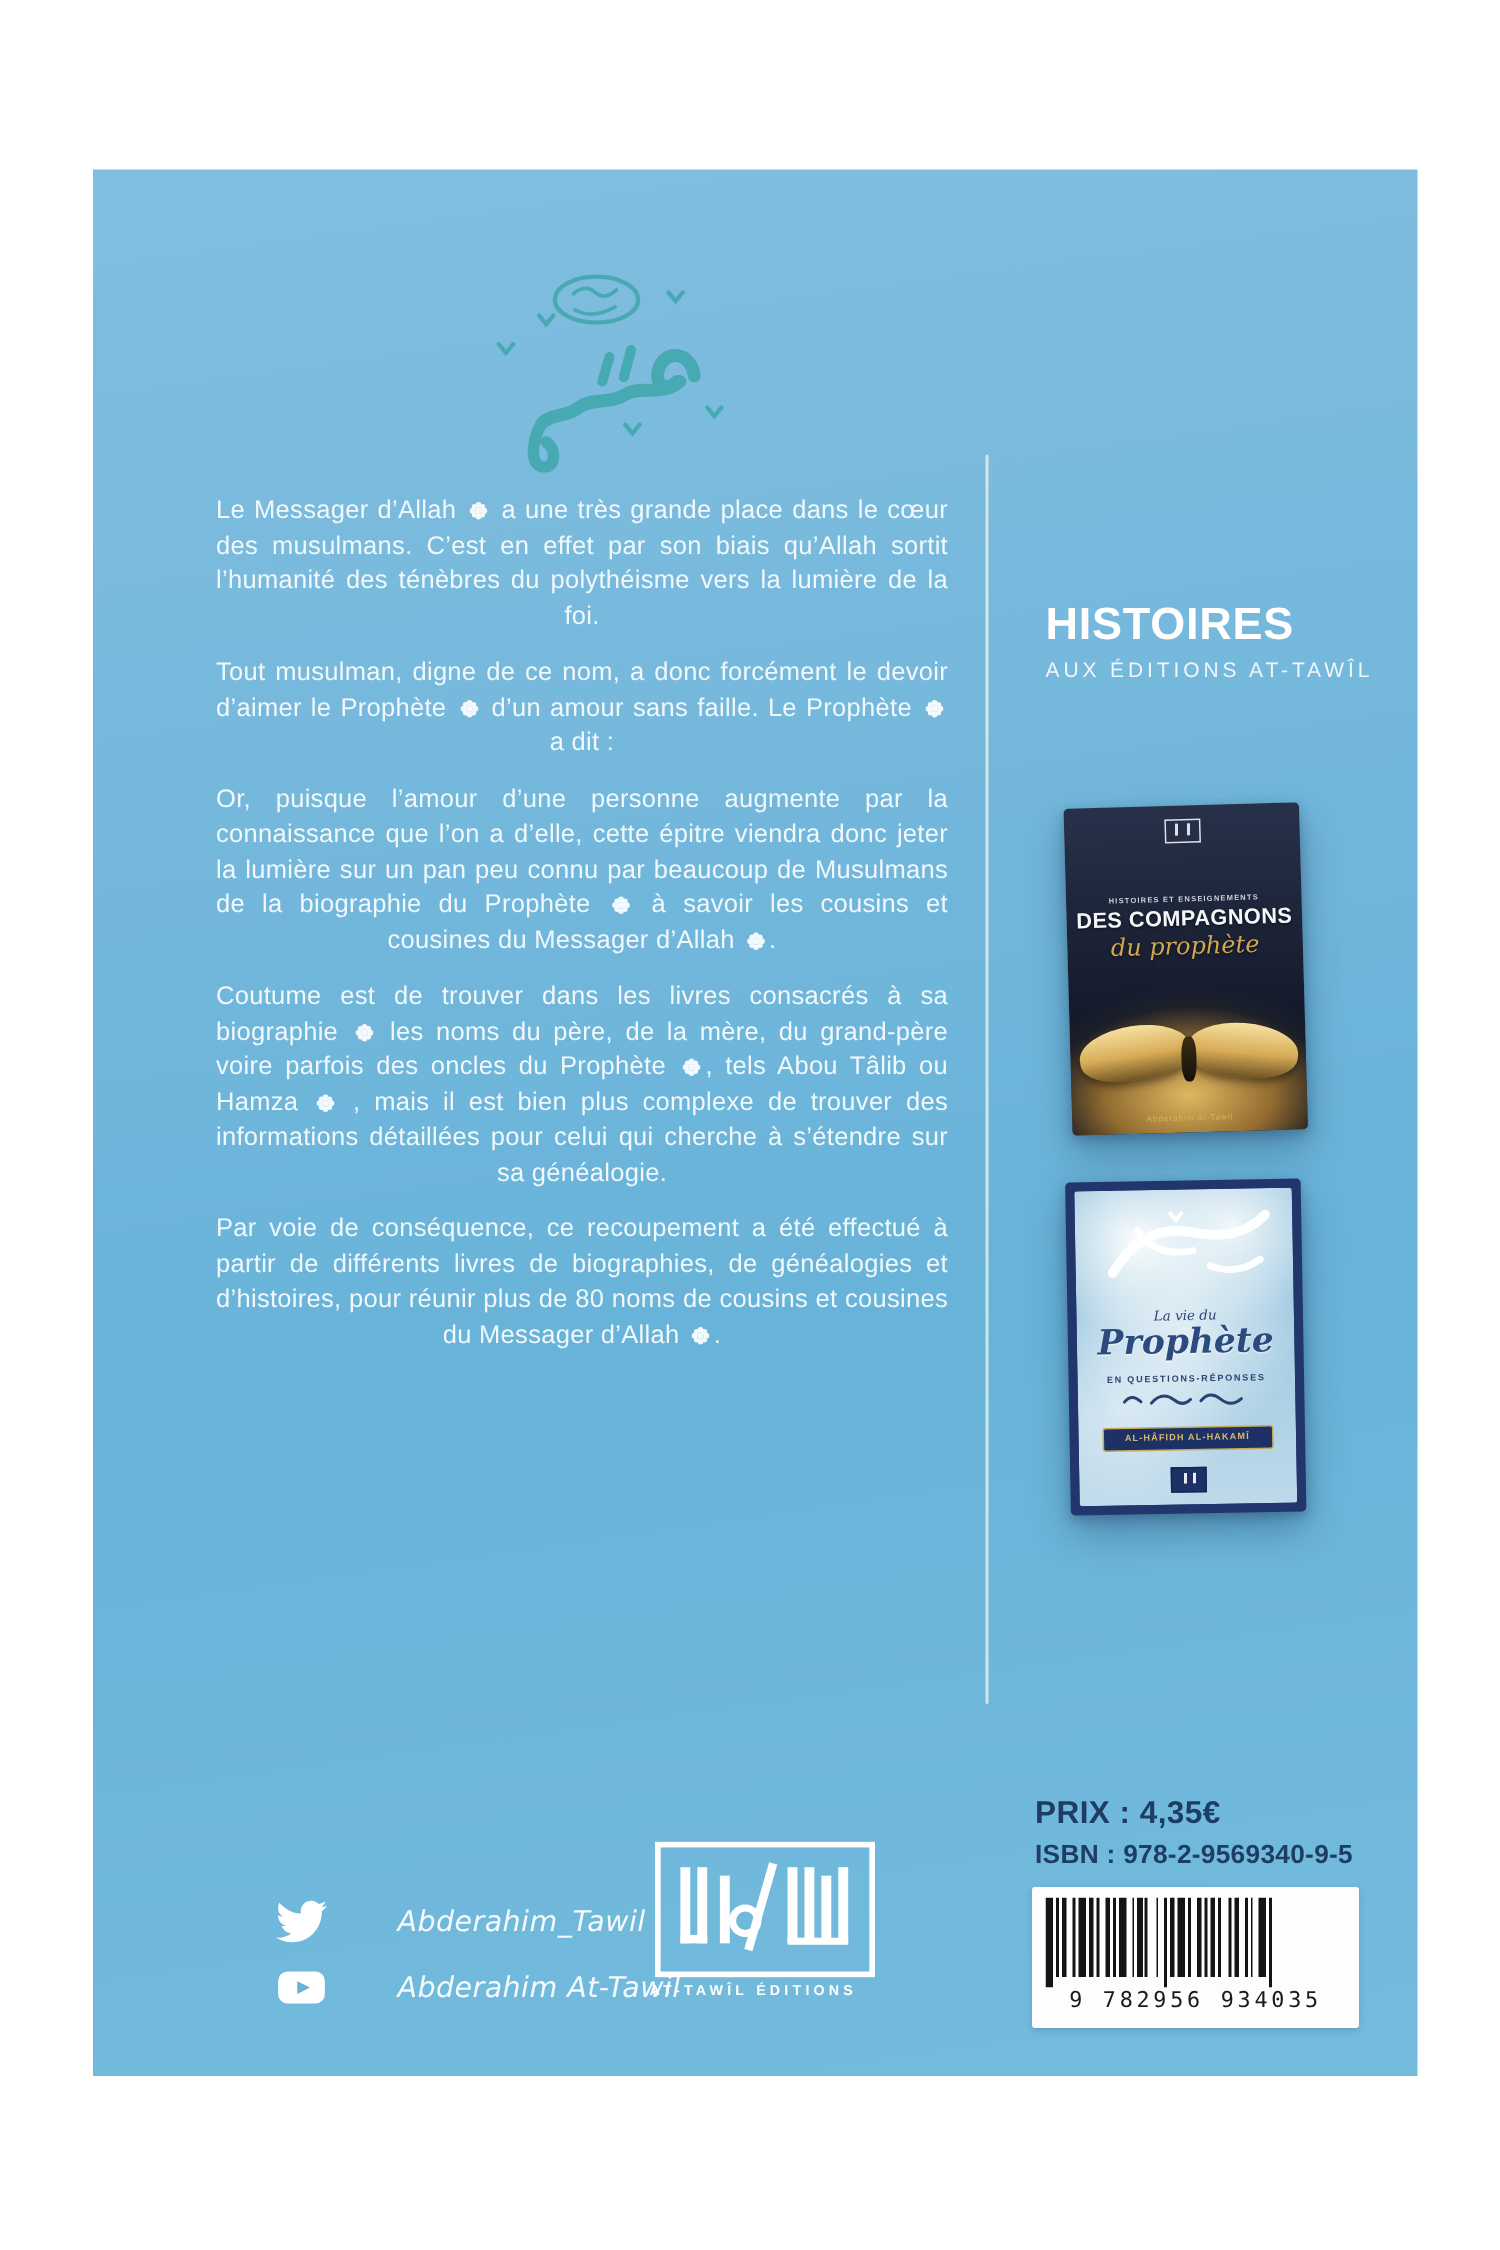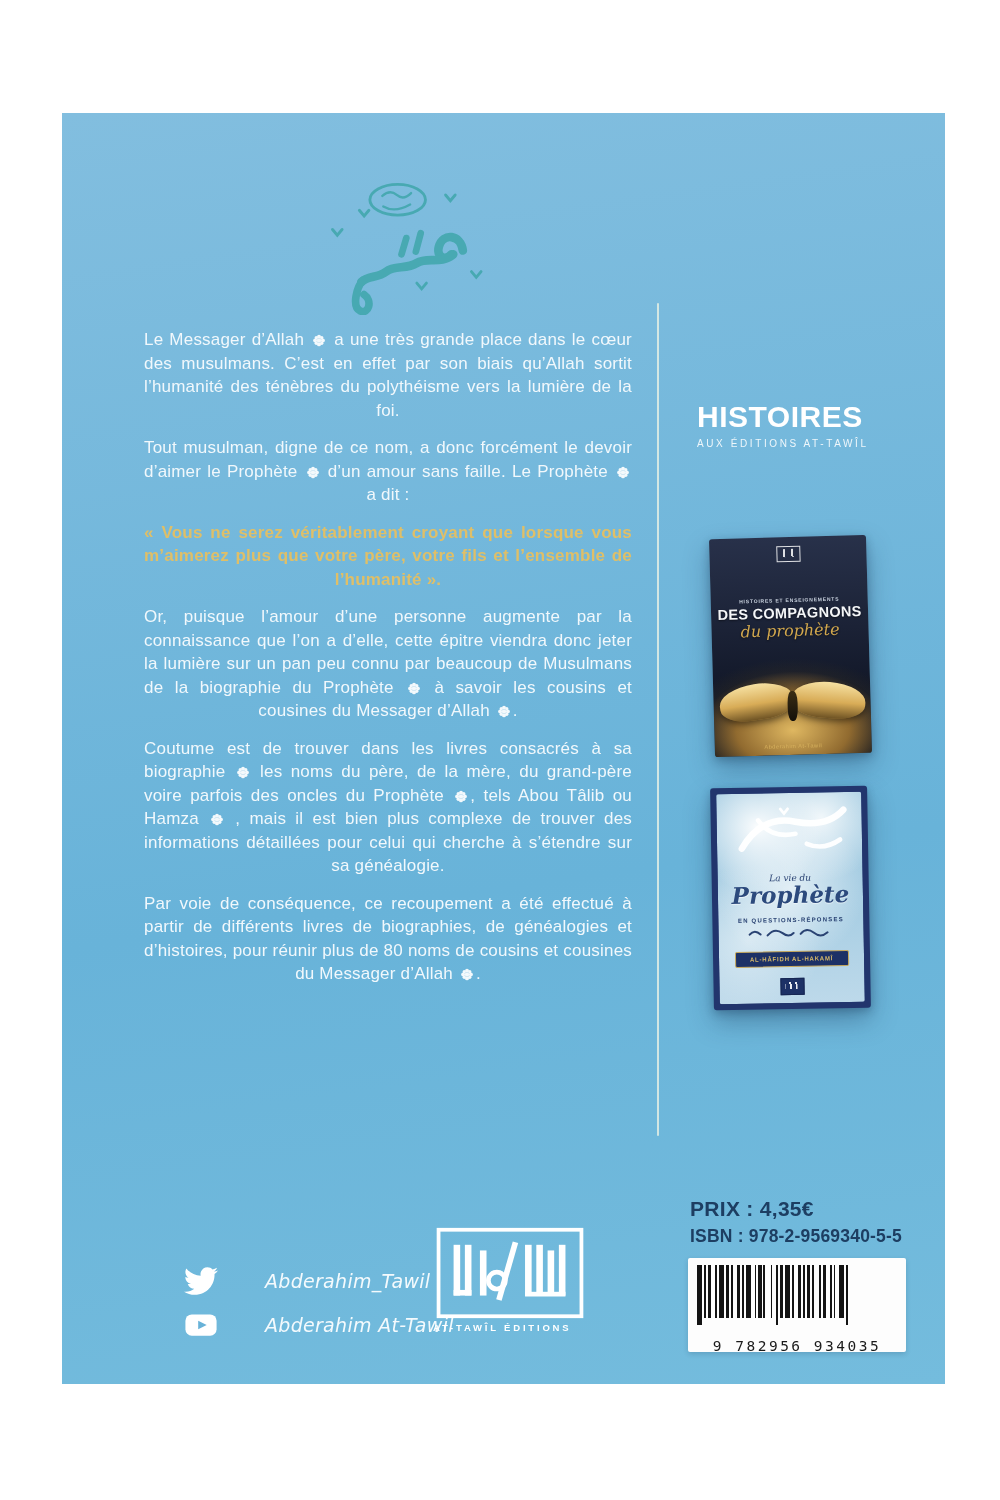--- a/index.html
+++ b/index.html
@@ -14,21 +14,21 @@
   
   .content{position:absolute;left:144px;top:328px;width:488px;}
   .para{margin:0 0 14px 0;font-size:17px;line-height:23.5px;color:var(--body-text,#f1f8fc);
         text-align:justify;text-align-last:center;letter-spacing:.2px;}
   .para.quote{color:var(--quote-gold,#dfbf68);font-weight:bold;}
   .saw{display:inline-block;width:14px;height:13px;vertical-align:-2px;color:#ffffff;opacity:.92;margin:0 2px;}
   .saw svg{width:100%;height:100%;display:block;}
   
   .side-head{position:absolute;left:697px;top:400px;color:#ffffff;}
   .side-head .big{font-size:30px;font-weight:bold;letter-spacing:.5px;line-height:33px;}
-  .side-head .small{margin-top:5px;font-size:10px;letter-spacing:2.6px;color:rgba(255,255,255,.88);}
+  .side-head .small{margin-top:5px;font-size:14px;letter-spacing:2.6px;color:rgba(255,255,255,.88);}
   
   .book{position:absolute;width:157px;border-radius:3px;box-shadow:0 12px 26px rgba(20,50,80,.35), 0 3px 8px rgba(20,50,80,.3);}
   .book1{left:712px;top:537px;height:218px;transform:rotate(-1.6deg);
          background:linear-gradient(180deg,#28314a 0%,#1b2236 42%,#13192a 66%,#0d1220 100%);overflow:hidden;}
   .b1-logo{position:absolute;left:50%;top:9px;transform:translateX(-50%);width:22px;height:14px;
            border:1px solid rgba(255,255,255,.85);
            background:repeating-linear-gradient(90deg,transparent 0 3px,rgba(255,255,255,.85) 3px 5px,transparent 5px 8px);
            background-size:14px 8px;background-position:3px 2px;background-repeat:no-repeat;}
   .b1-topline{position:absolute;left:0;right:0;top:60px;text-align:center;font-size:5px;letter-spacing:.8px;
               color:#c9d2de;font-weight:bold;}
@@ -71,21 +71,21 @@
            background-size:12px 7px;background-position:4px 3px;background-repeat:no-repeat;background-color:#1d3166;}
   
   .price{position:absolute;left:690px;top:1197px;font-size:21px;font-weight:bold;color:var(--navy,#1d3e62);letter-spacing:.3px;}
   .isbn{position:absolute;left:690px;top:1226px;font-size:17.5px;font-weight:bold;color:var(--navy,#1d3e62);letter-spacing:.2px;}
   .barcode{position:absolute;left:688px;top:1258px;width:218px;height:94px;background:#fdfdfd;border-radius:2px;
            box-shadow:0 2px 5px rgba(30,60,90,.2);padding:7px 9px 4px 9px;box-sizing:border-box;}
   .bars{display:flex;align-items:flex-start;height:60px;overflow:hidden;}
   .bar{height:88%;}
   .bar.black{background:#141414;}
   .bar.guard{height:100%;}
-  .digits{margin-top:13px;text-align:center;font-family:"DejaVu Sans Mono",monospace;font-size:14.5px;
+  .digits{margin-top:1px;text-align:center;font-family:"DejaVu Sans Mono",monospace;font-size:14.5px;
           letter-spacing:2.5px;color:#1a1a1a;}
   
   .social-row{position:absolute;left:180px;display:flex;align-items:center;gap:43px;color:#fff;}
   .social-row.tw{top:1264px;}
   .social-row.yt{top:1308px;}
   .s-icon{width:42px;height:34px;display:flex;align-items:center;justify-content:center;}
   .s-icon svg{width:100%;height:100%;}
   .handle{font-family:"DejaVu Sans",sans-serif;font-style:italic;font-size:19px;color:#f4fafd;letter-spacing:.3px;}
   
   .pub{position:absolute;left:433px;top:1226px;width:154px;color:#fff;}
@@ -148,21 +148,20 @@
               <circle cx="10" cy="16" r="3"></circle>
               <circle cx="4" cy="10" r="3"></circle>
               <circle cx="16" cy="10" r="3"></circle>
               <circle cx="5.8" cy="5.8" r="2.6"></circle>
               <circle cx="14.2" cy="5.8" r="2.6"></circle>
               <circle cx="5.8" cy="14.2" r="2.6"></circle>
               <circle cx="14.2" cy="14.2" r="2.6"></circle>
               <circle cx="10" cy="10" r="3.4"></circle>
             </g>
           </svg></span> a dit :</p>
-      <p class="para quote">« Vous ne serez véritablement croyant que lorsque vous m’aimerez plus que votre père, votre fils et l’ensemble de l’humanité ».</p>
       <p class="para">Or, puisque l’amour d’une personne augmente par la connaissance que l’on a d’elle, cette épitre viendra donc jeter la lumière sur un pan peu connu par beaucoup de Musulmans de la biographie du Prophète <span class="saw"><svg viewBox="0 0 20 20">
             <g fill="currentColor">
               <circle cx="10" cy="4" r="3"></circle>
               <circle cx="10" cy="16" r="3"></circle>
               <circle cx="4" cy="10" r="3"></circle>
               <circle cx="16" cy="10" r="3"></circle>
               <circle cx="5.8" cy="5.8" r="2.6"></circle>
               <circle cx="14.2" cy="5.8" r="2.6"></circle>
               <circle cx="5.8" cy="14.2" r="2.6"></circle>
               <circle cx="14.2" cy="14.2" r="2.6"></circle>
@@ -274,21 +273,21 @@
         </g>
       </svg>
       <div class="b2-banner">
         <span>AL-HÂFIDH AL-HAKAMÎ</span>
       </div>
       <div class="b2-logo"></div>
     </div>
   </div>
 
   <div class="price">PRIX : 4,35€</div>
-  <div class="isbn">ISBN : 978-2-9569340-5-5</div>
+  <div class="isbn">ISBN : 978-2-9569340-9-5</div>
 
   <div class="barcode">
     <div class="bars">
         <div class="bar black guard" style="width: 5.4px; flex: 0 0 auto;"></div>
         <div class="bar" style="width: 1.8px; flex: 0 0 auto;"></div>
         <div class="bar black" style="width: 1.8px; flex: 0 0 auto;"></div>
         <div class="bar" style="width: 1.8px; flex: 0 0 auto;"></div>
         <div class="bar black" style="width: 3.6px; flex: 0 0 auto;"></div>
         <div class="bar" style="width: 3.6px; flex: 0 0 auto;"></div>
         <div class="bar black" style="width: 1.8px; flex: 0 0 auto;"></div>

